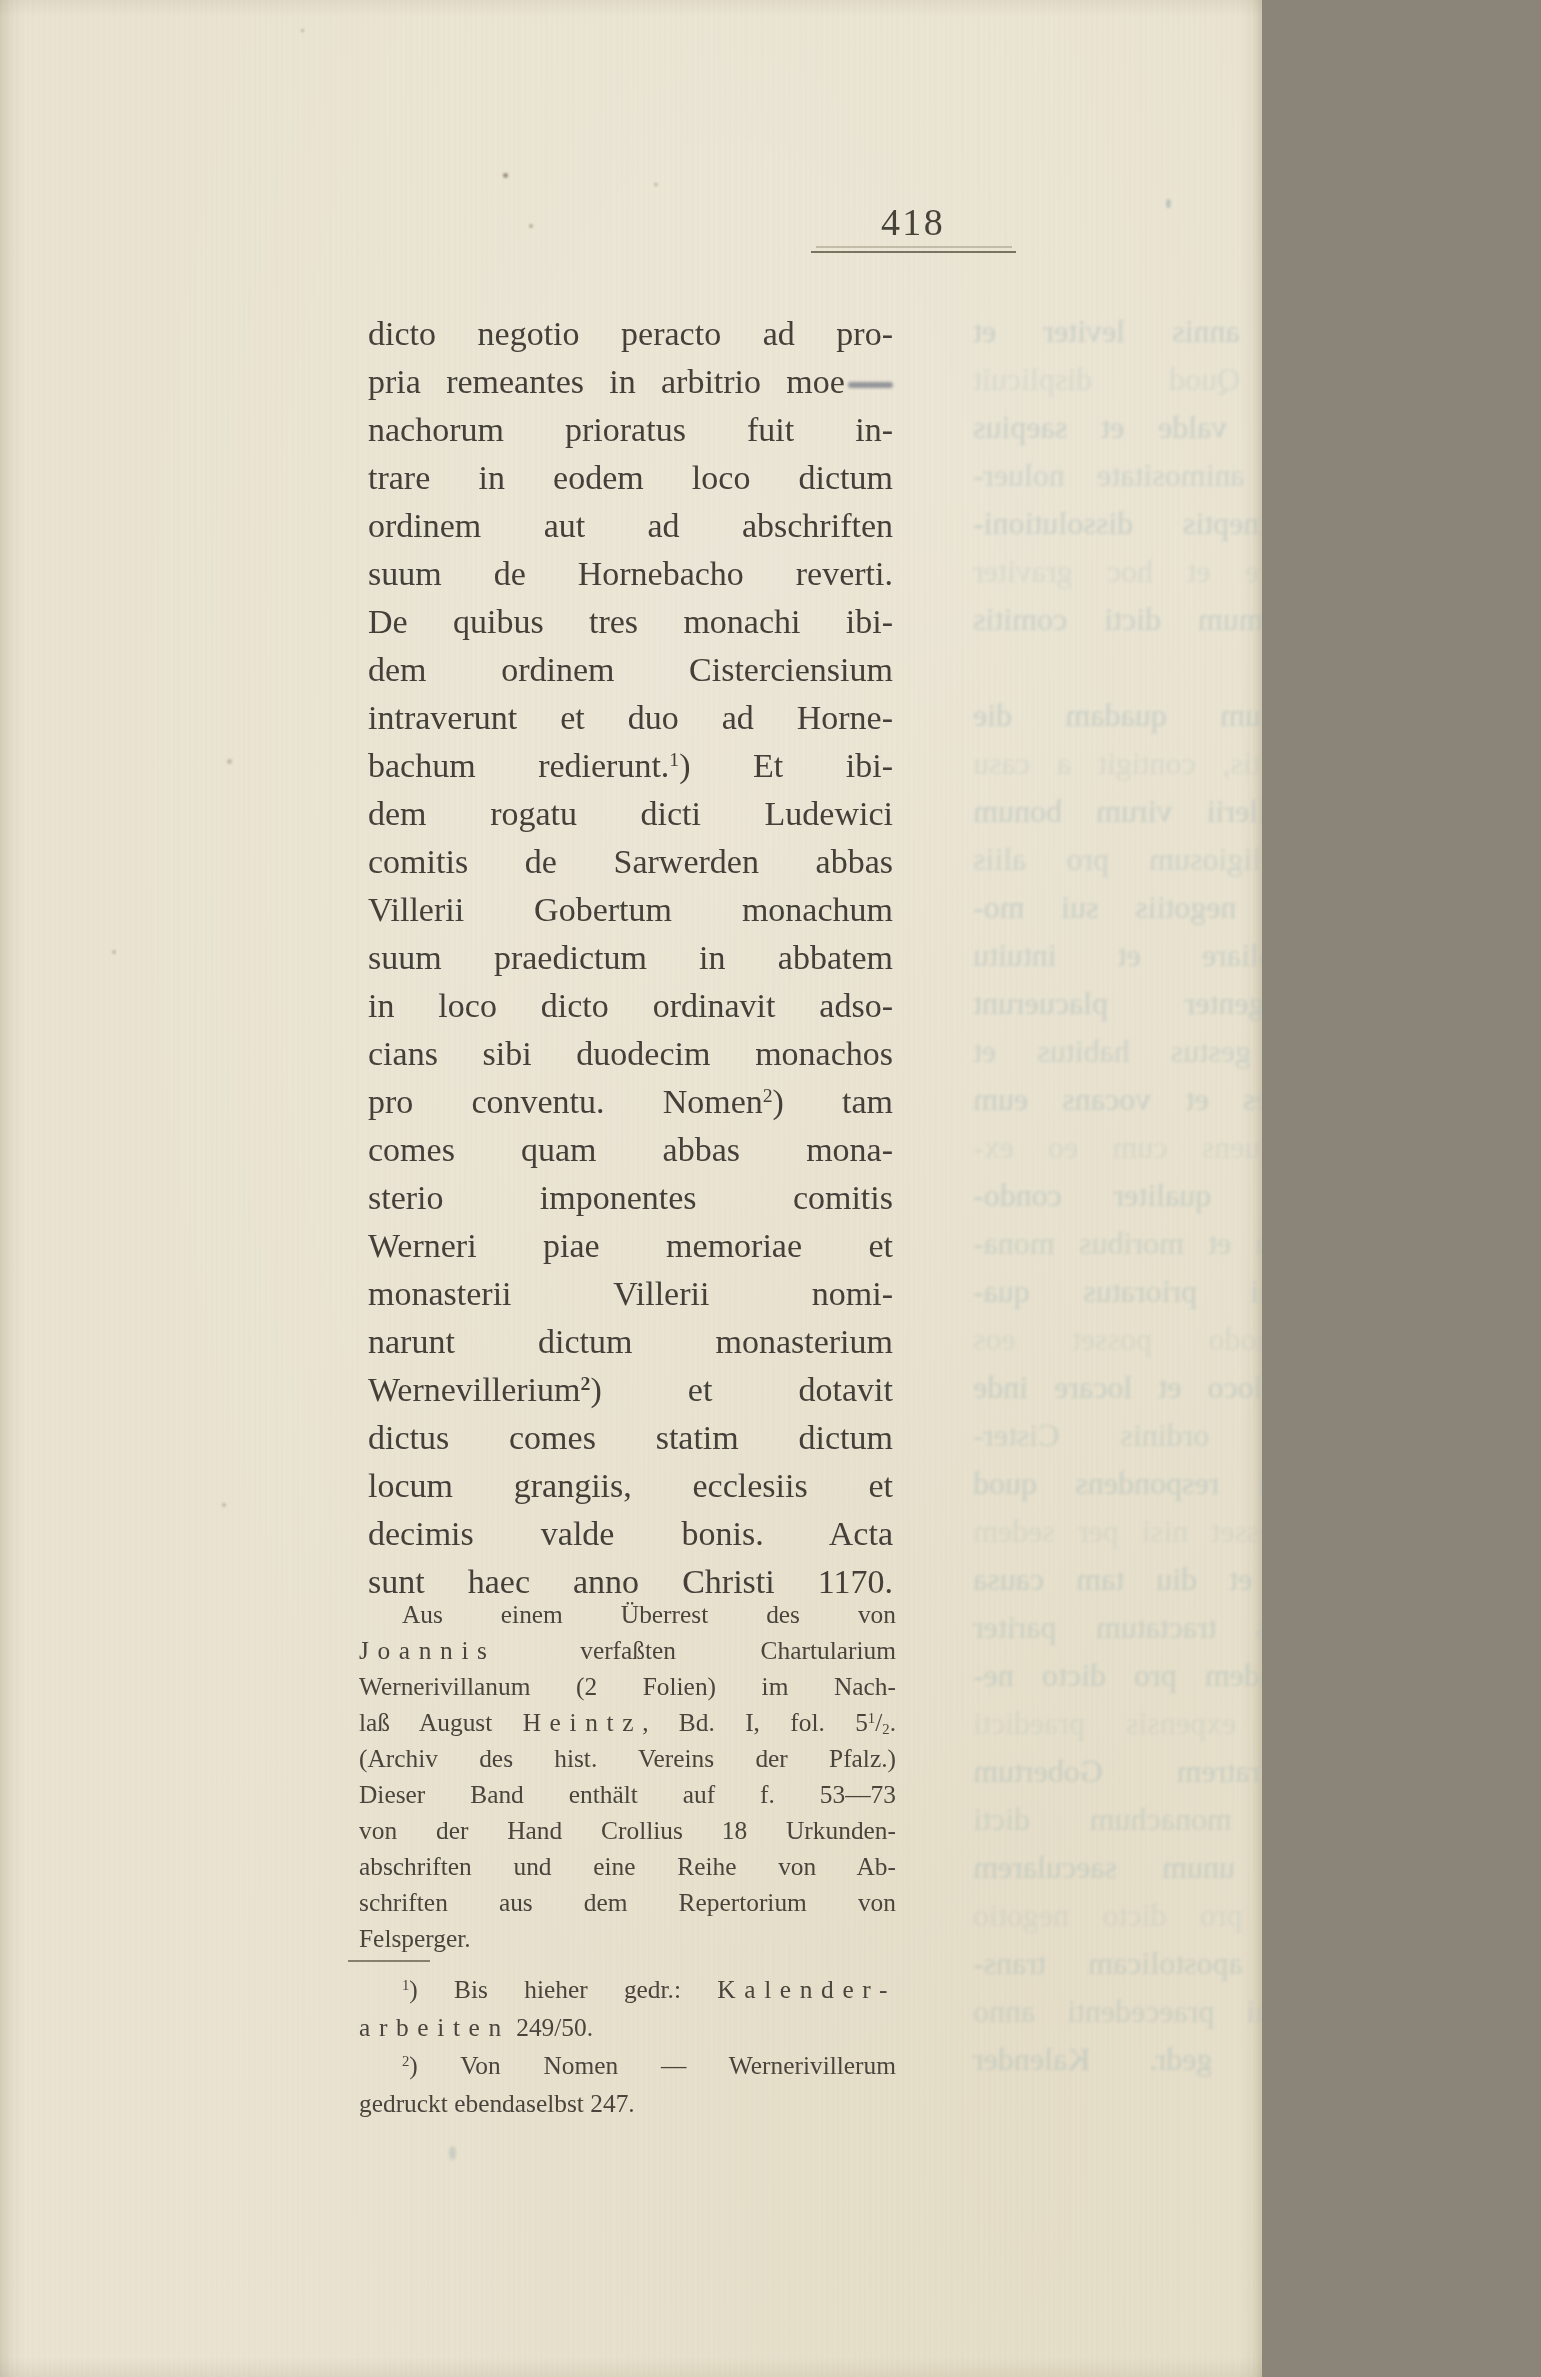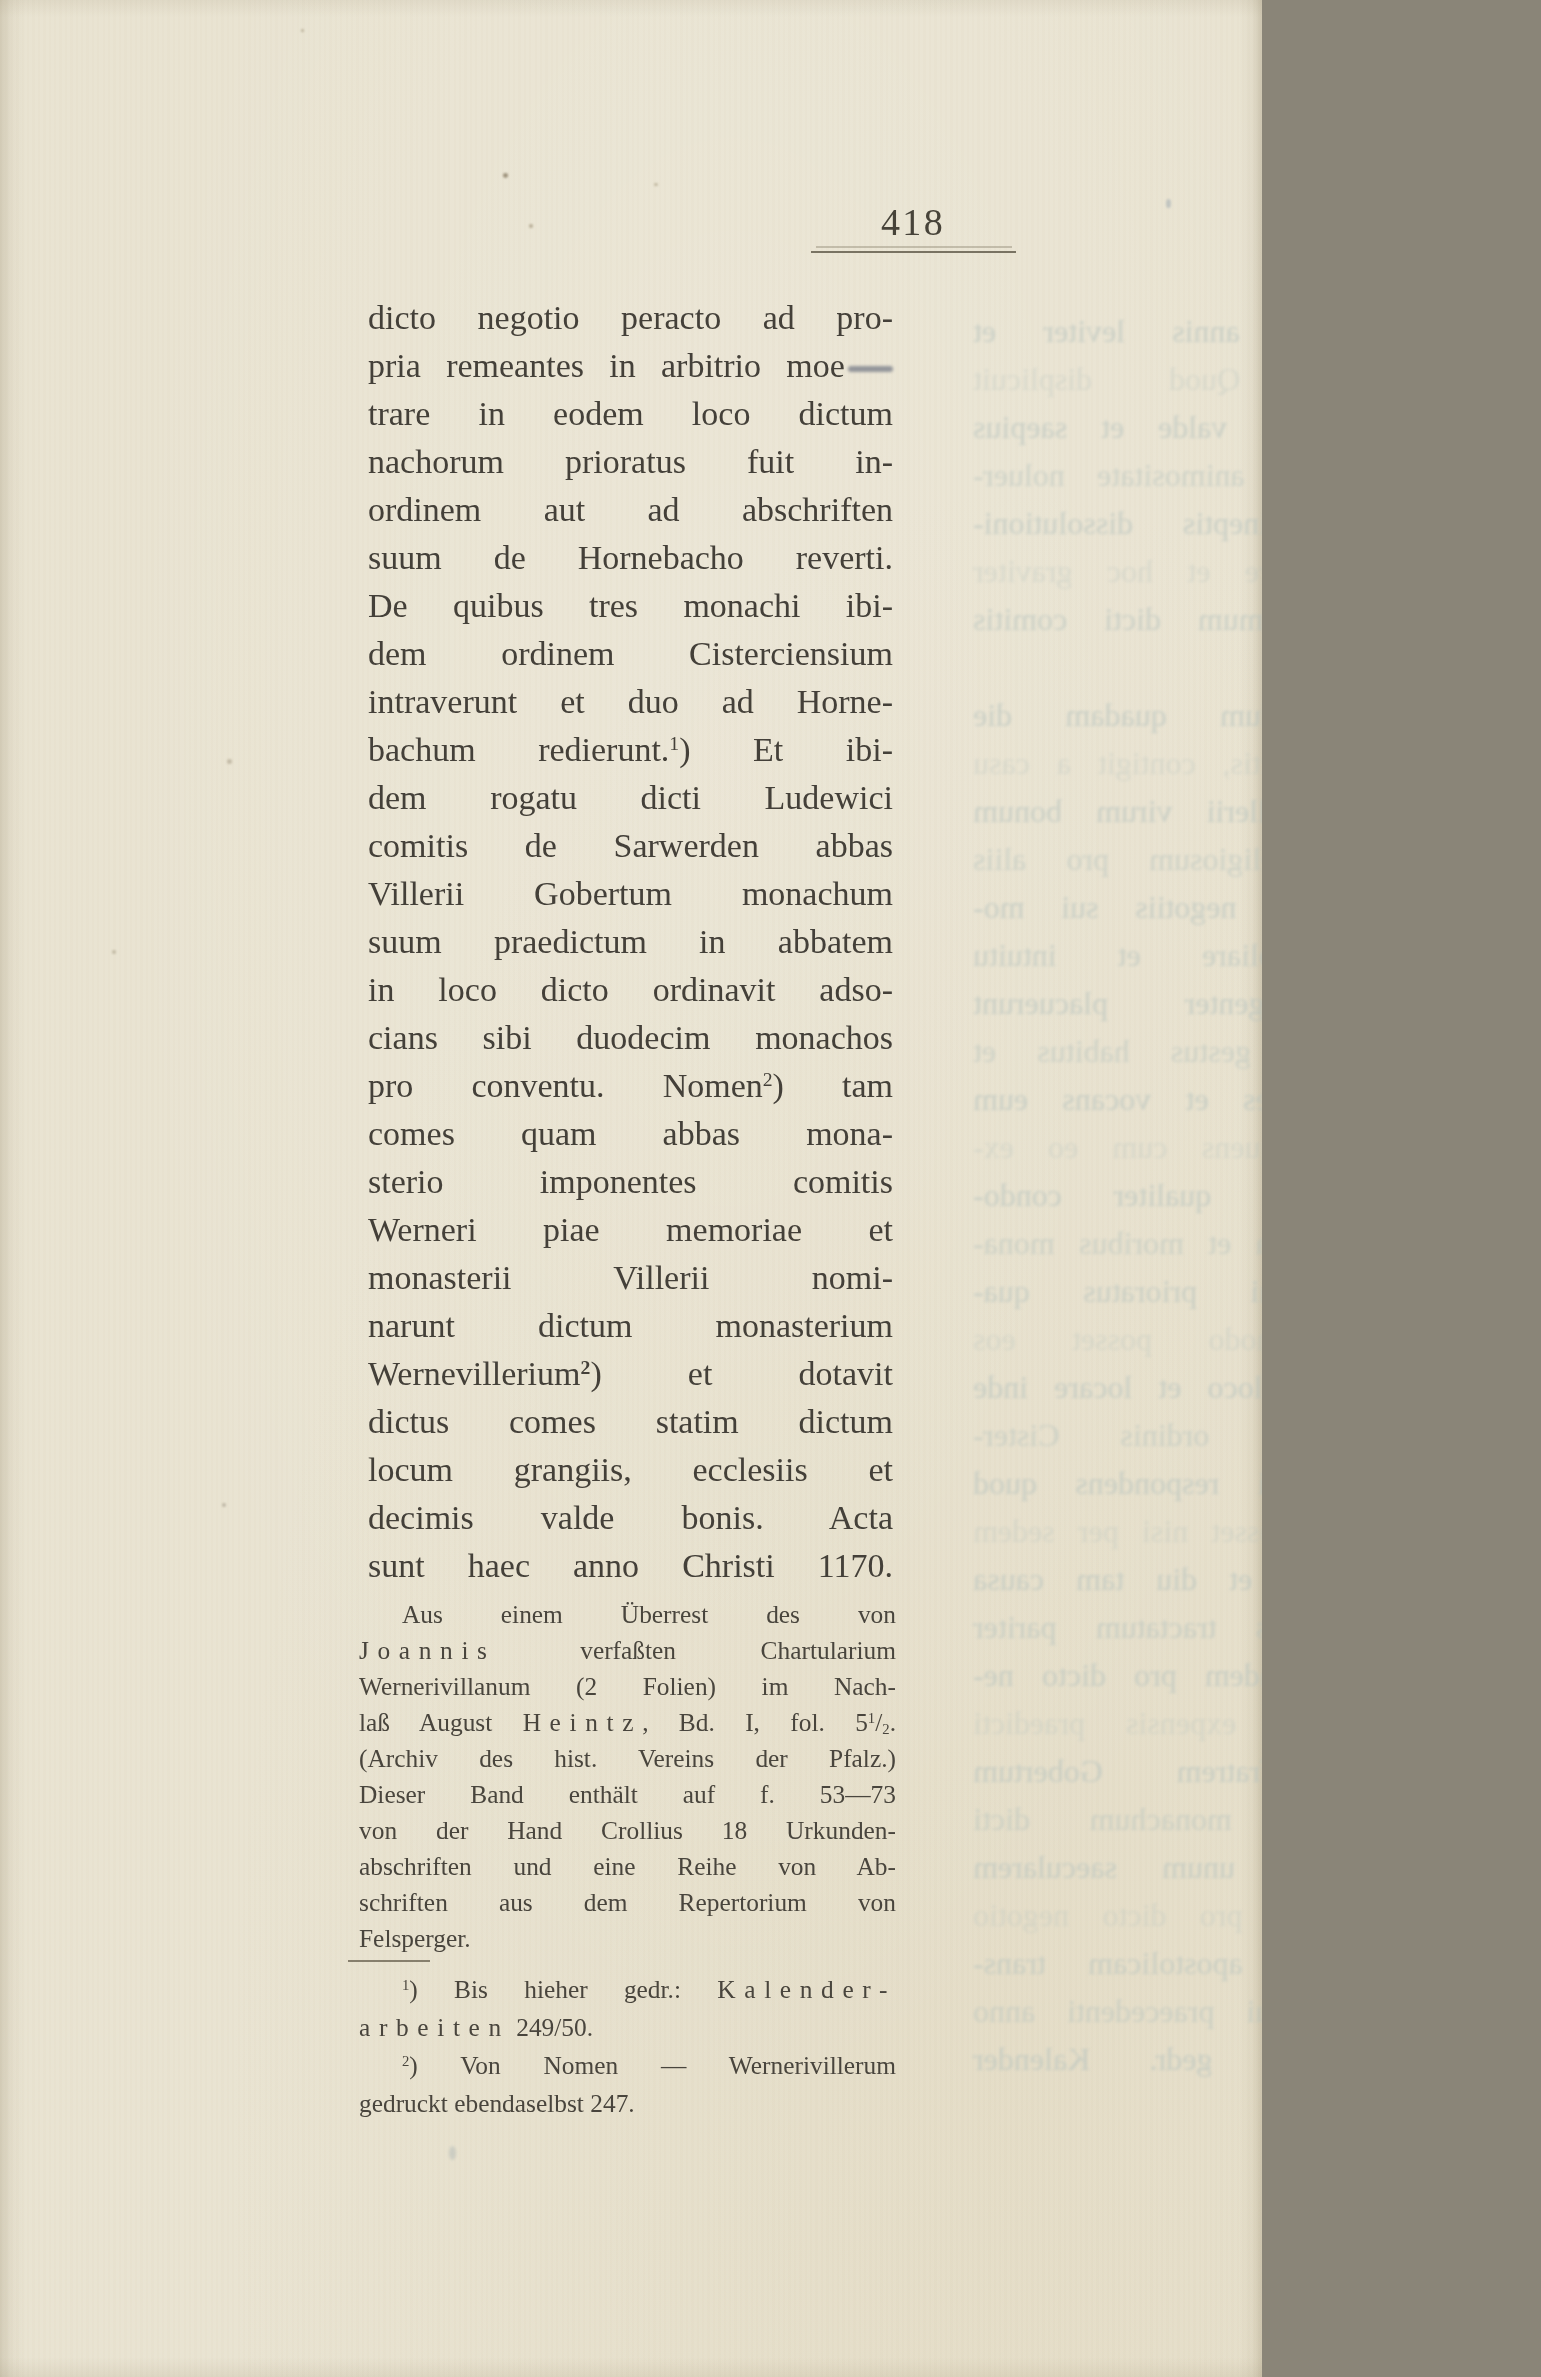--- a/index.html
+++ b/index.html
@@ -40,21 +40,21 @@
   .pagerule{
     position:absolute;left:811px;top:251px;width:205px;height:2.3px;
     background:rgba(92,86,70,.8);
   }
   .pagerule::before{
     content:"";position:absolute;left:4.6px;top:-4.6px;width:96%;height:1.5px;
     background:rgba(120,112,92,.35);
   }
   
   .tcol{position:absolute;color:#444039;}
-  .main{left:368px;top:294px;width:525px;font-size:34px;line-height:48px;}
+  .main{left:368px;top:310px;width:525px;font-size:34px;line-height:48px;}
   .srcnote{left:359px;top:1596px;width:537px;font-size:25.4px;line-height:36px;color:#49453d;}
   .footnotes{left:359px;top:1970px;width:537px;font-size:25.4px;line-height:38px;color:#49453d;}
   .tline{text-align:justify;text-align-last:justify;}
   .tline.nojust{text-align-last:left;}
   .tline.ind{text-indent:43px;}
   .fnrule{
     position:absolute;left:348px;top:1960px;width:82px;height:2.3px;
     background:rgba(110,103,85,.8);
   }
   
@@ -120,22 +120,22 @@
       <div class="gl">miserunt, qui praecedenti anno</div>
       <div class="gl">V a s gedr. Kalender</div>
     </div>
 
   <div class="pageno">418</div>
   <div class="pagerule"></div>
 
   <div class="tcol main" id="main-col">
       <div class="tline"><span>dicto negotio peracto ad pro-</span></div>
       <div class="tline"><span>pria remeantes in arbitrio moe</span><span class="pen-stroke"></span></div>
+      <div class="tline"><span>nachorum prioratus fuit in-</span></div>
       <div class="tline"><span>trare in eodem loco dictum</span></div>
-      <div class="tline"><span>nachorum prioratus fuit in-</span></div>
       <div class="tline"><span>ordinem aut ad abschriften</span></div>
       <div class="tline"><span>suum de Hornebacho reverti.</span></div>
       <div class="tline"><span>De quibus tres monachi ibi-</span></div>
       <div class="tline"><span>dem ordinem Cisterciensium</span></div>
       <div class="tline"><span>intraverunt et duo ad Horne-</span></div>
       <div class="tline"><span>bachum redierunt.</span><span class="sup">1</span><span>) Et ibi-</span></div>
       <div class="tline"><span>dem rogatu dicti Ludewici</span></div>
       <div class="tline"><span>comitis de Sarwerden abbas</span></div>
       <div class="tline"><span>Villerii Gobertum monachum</span></div>
       <div class="tline"><span>suum praedictum in abbatem</span></div>

